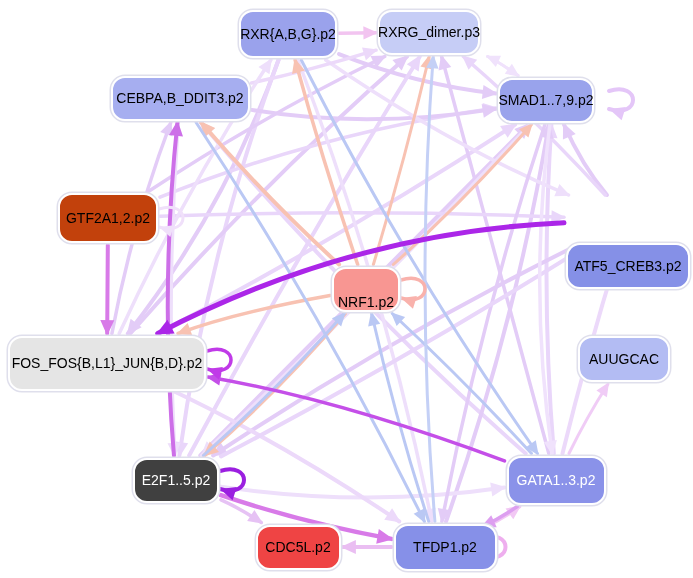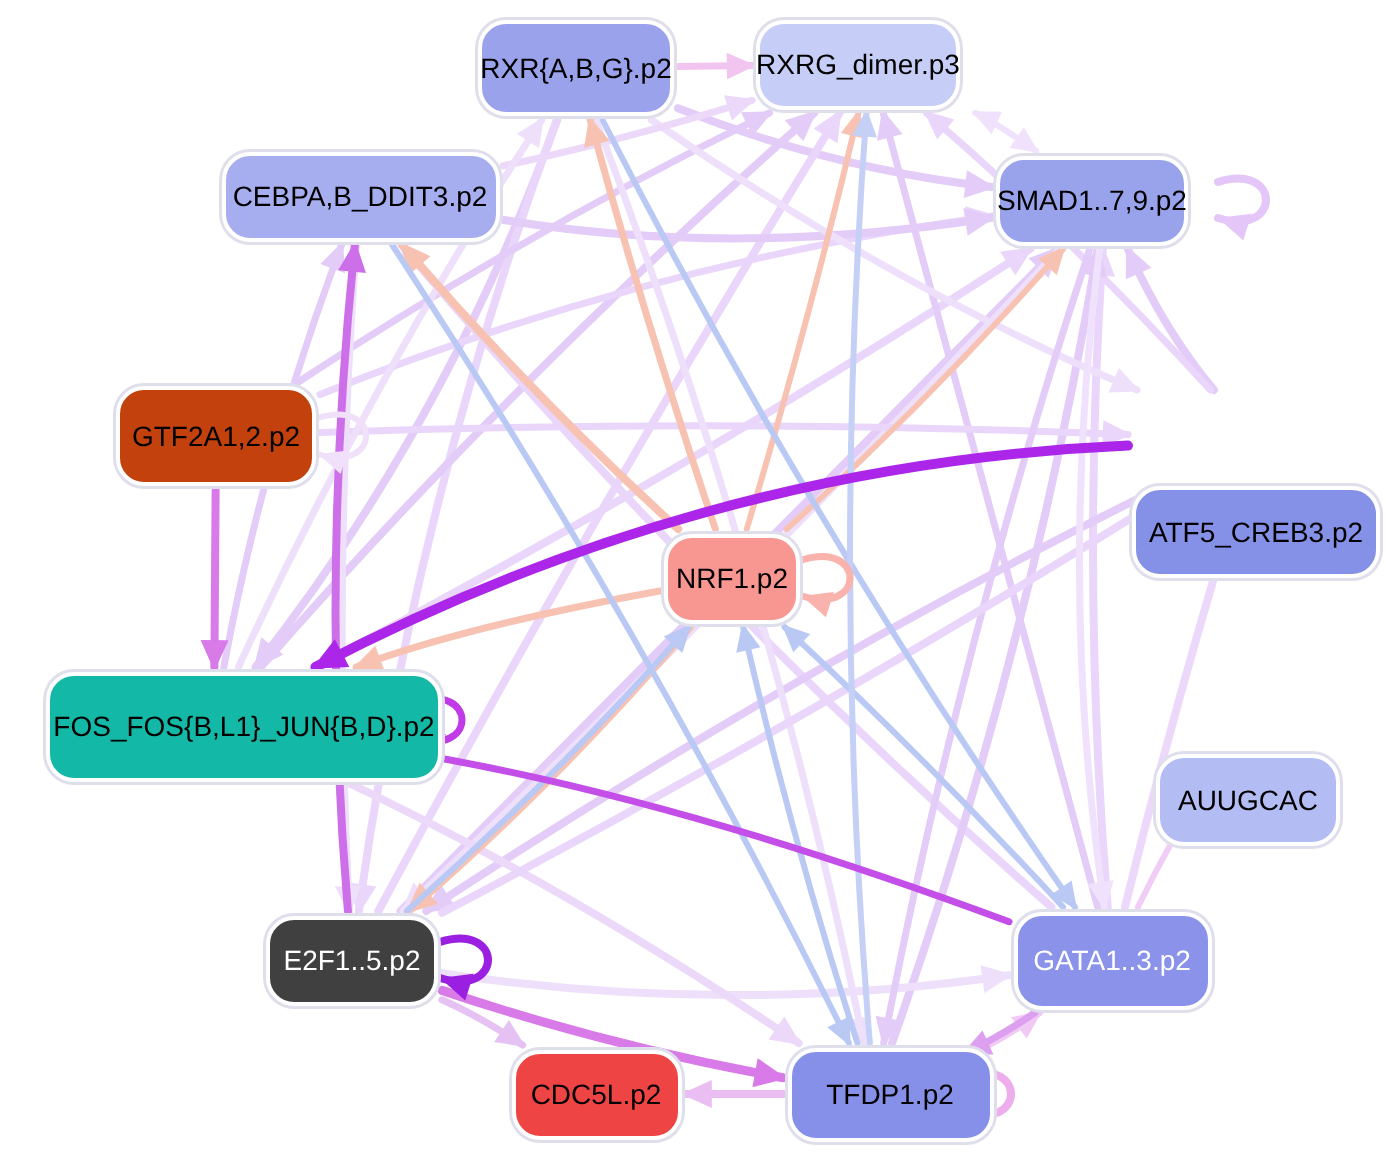--- a/index.html
+++ b/index.html
@@ -170,27 +170,27 @@
       </div>
       <div class="node" style="left: 498px; top: 77.5px; width: 96px; height: 45px; background: rgb(153, 163, 236);">
         <span class="lbl" style="color: rgb(0, 0, 0);">SMAD1..7,9.p2</span>
       </div>
       <div class="node" style="left: 58px; top: 193px; width: 100px; height: 50px; background: #c2410c;">
         <span class="lbl" style="color: rgb(0, 0, 0);">GTF2A1,2.p2</span>
       </div>
       <div class="node" style="left: 566px; top: 197px; width: 124px; height: 46px; background: rgb(133, 144, 231); margin-top: 46px;">
         <span class="lbl" style="color: rgb(0, 0, 0);">ATF5_CREB3.p2</span>
       </div>
-      <div class="node" style="left: 332px; top: 266.5px; width: 68px; height: 45px; background: rgb(248, 150, 146);">
+      <div class="node" style="left: 332px; top: 266.5px; width: 68px; height: 45px; background: rgb(248, 150, 146); align-items: flex-end;">
         <span class="lbl" style="color: rgb(0, 0, 0);">NRF1.p2</span>
       </div>
-      <div class="node" style="left: 23px; top: 335.5px; width: 198px; height: 55px; background: #14b8a6;">
+      <div class="node" style="left: 8px; top: 335.5px; width: 198px; height: 55px; background: #e5e5e5;">
         <span class="lbl" style="color: rgb(0, 0, 0);">FOS_FOS{B,L1}_JUN{B,D}.p2</span>
       </div>
-      <div class="node" style="left: 578px; top: 336px; width: 92px; height: 46px; background: rgb(179, 188, 243); margin-top: 41px;">
+      <div class="node" style="left: 578px; top: 336px; width: 92px; height: 46px; background: rgb(179, 188, 243);">
         <span class="lbl" style="color: rgb(0, 0, 0);">AUUGCAC</span>
       </div>
       <div class="node" style="left: 133px; top: 457.5px; width: 86px; height: 45px; background: #404040;">
         <span class="lbl" style="color: rgb(255, 255, 255);">E2F1..5.p2</span>
       </div>
       <div class="node" style="left: 506.5px; top: 455.5px; width: 99px; height: 49px; background: rgb(138, 146, 233);">
         <span class="lbl" style="color: rgb(255, 255, 255);">GATA1..3.p2</span>
       </div>
       <div class="node" style="left: 255.5px; top: 524.5px; width: 85px; height: 45px; background: #ef4444;">
         <span class="lbl" style="color: rgb(0, 0, 0);">CDC5L.p2</span>

